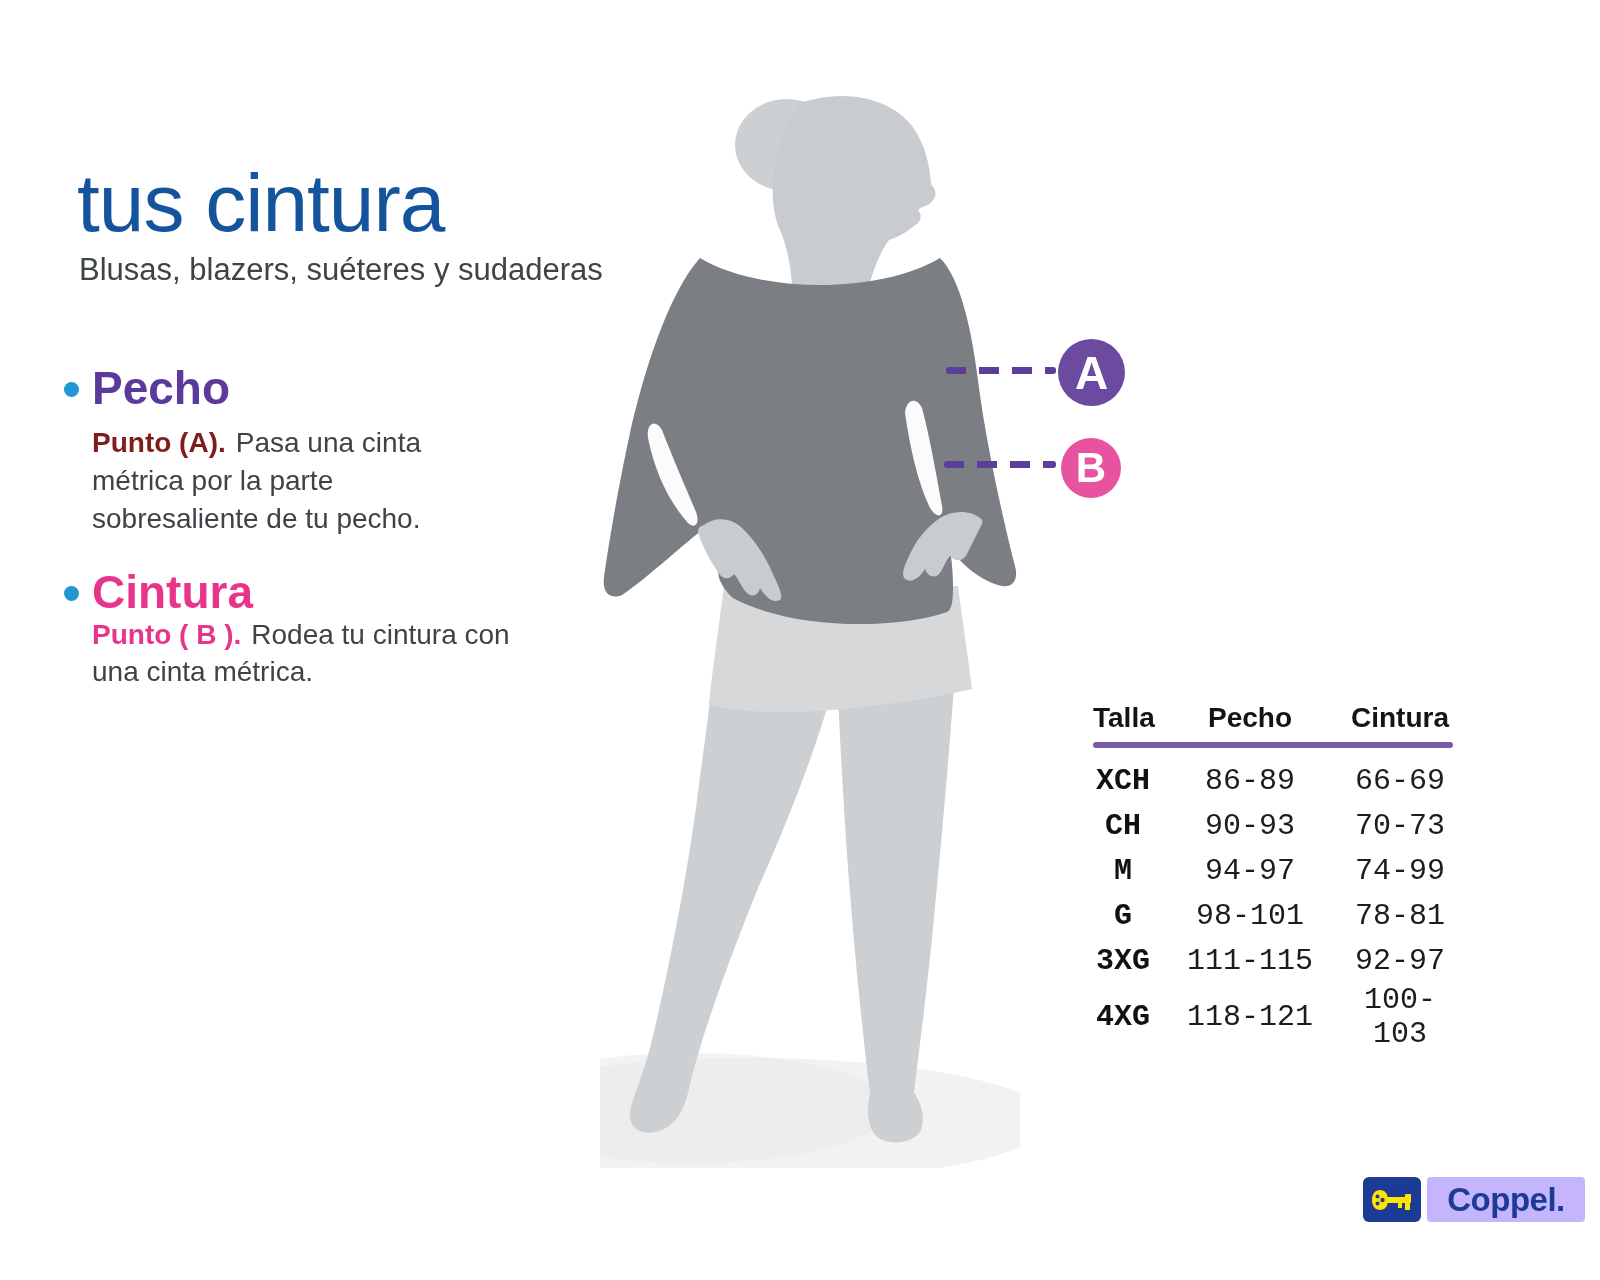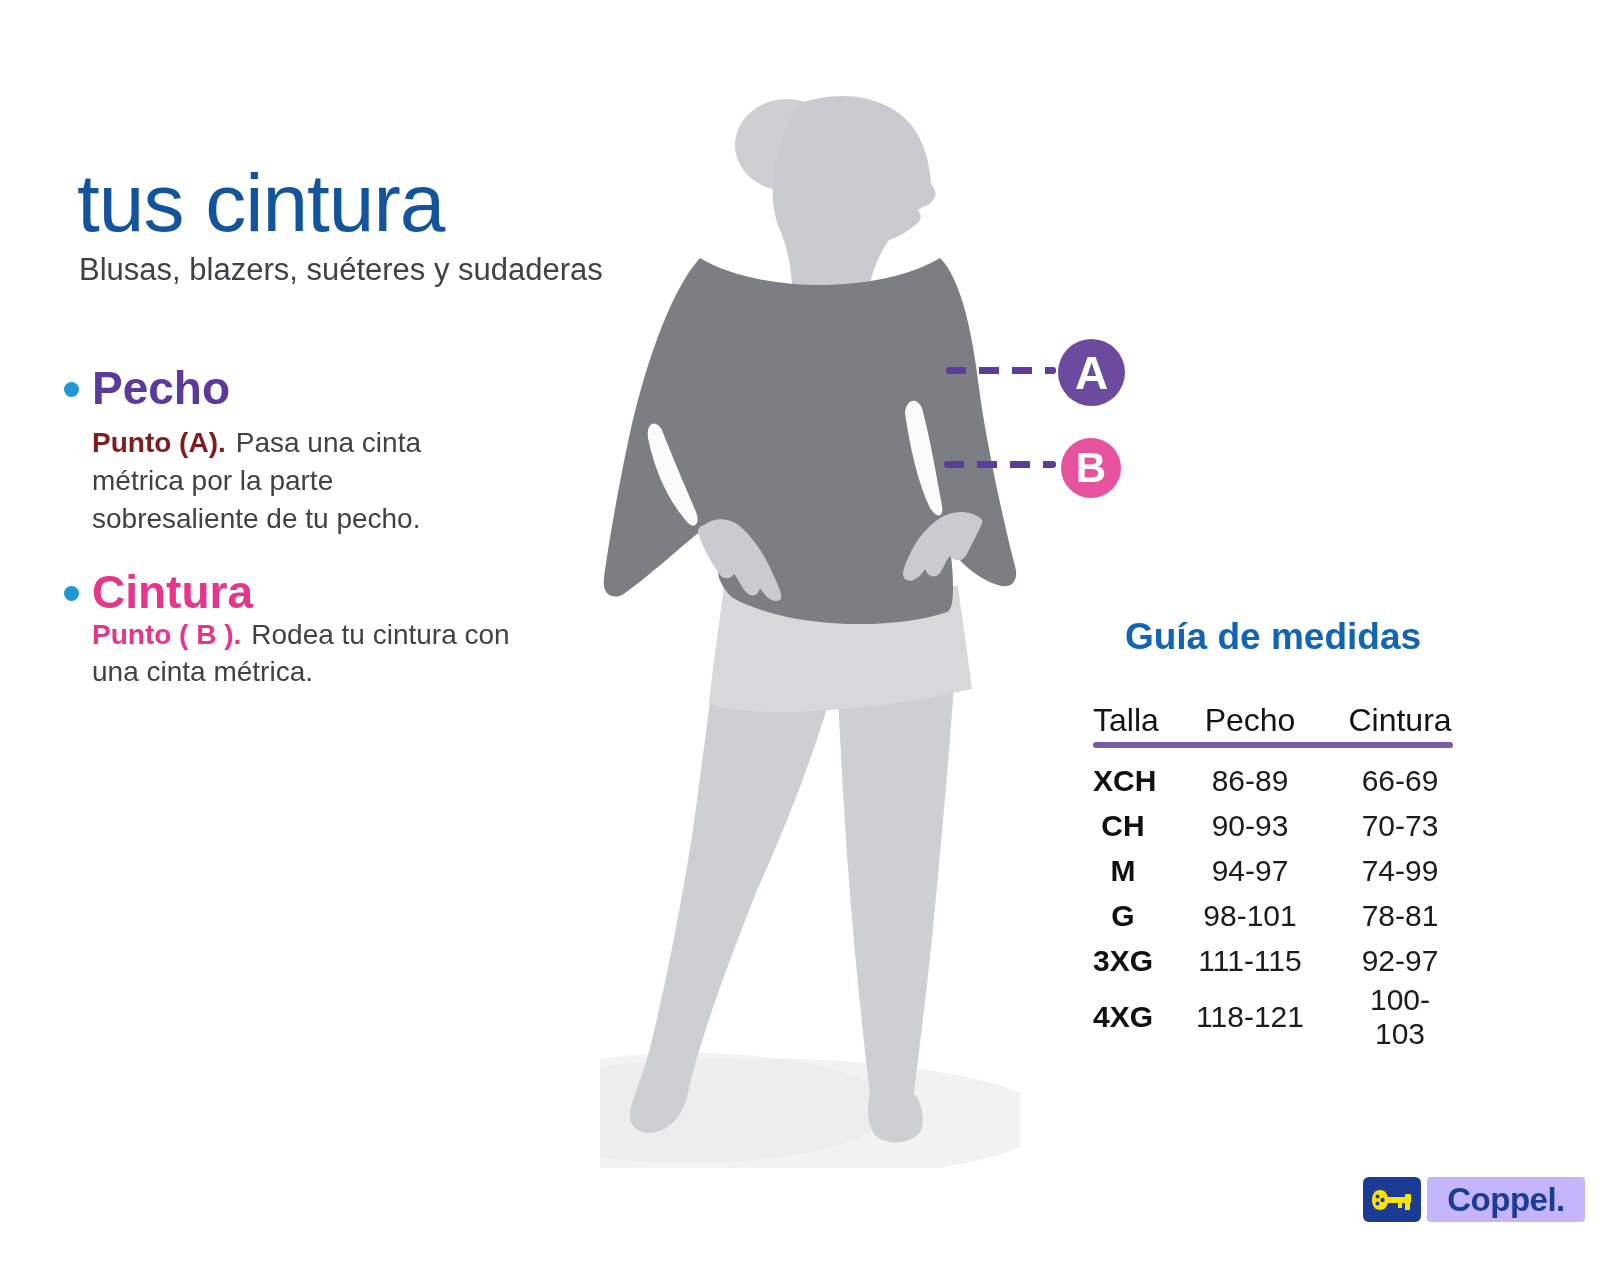--- a/index.html
+++ b/index.html
@@ -41,25 +41,25 @@
   .leader-b { left:944px; top:461px; width:112px; }
   .marker { border-radius:50%; display:flex; align-items:center; justify-content:center;
             color:#ffffff; font-weight:700; }
   .marker-a { left:1058px; top:339px; width:67px; height:67px; background:#6b4aa0; font-size:46px; }
   .marker-b { left:1061px; top:438px; width:60px; height:60px; background:#e7539e; font-size:42px; }
 
   
   .guide-title { left:1093px; top:616px; width:360px; text-align:center;
                  font-size:37px; font-weight:700; color:#1165b4; }
   .tbl-grid { display:grid; grid-template-columns:60px 194px 106px; width:360px; }
-  .tbl-head { left:1093px; top:702px; font-size:32px; font-weight:400; color:#141414; }
+  .tbl-head { left:1093px; top:702px; font-size:28px; font-weight:700; color:#141414; }
   .tbl-head > div { text-align:center; }
   .tbl-rule { left:1093px; top:742px; width:360px; height:6px; background:#7a5ba5; border-radius:3px; }
   .tbl-body { left:1093px; top:758px; font-size:30px; color:#1c1c1c; }
-  .tbl-row  { display:grid; grid-template-columns:60px 194px 106px; height:45px; align-items:center; }
+  .tbl-row  { display:grid; grid-template-columns:60px 194px 106px; height:45px; align-items:center;font-family:Liberation Mono, monospace; }
   .tbl-row > div { text-align:center; }
   .cell-talla { font-weight:700; color:#111111; }
 
   
   .logo { left:1363px; top:1177px; display:flex; gap:6px; align-items:center; }
   .logo-key-box  { width:58px; height:45px; background:#1c3b94; border-radius:6px;
                    display:flex; align-items:center; justify-content:center; }
   .logo-word-box { width:158px; height:45px; background:#c4b5fd; border-radius:4px;
                    display:flex; align-items:center; justify-content:center;
                    font-size:33px; font-weight:700; color:#1c3b94; letter-spacing:-0.5px; }
@@ -174,21 +174,20 @@
         C374,452 380,440 382,436
         C383,433 382,431 380,430 Z"></path>
     </svg>
   </div>
 
   <div class="abs leader leader-a"></div>
   <div class="abs leader leader-b"></div>
   <div class="abs marker marker-a">A</div>
   <div class="abs marker marker-b">B</div>
 
-  <div class="abs guide-title">Guía de medidas</div>
 
   <div class="abs tbl-grid tbl-head">
     <div>Talla</div>
     <div>Pecho</div>
     <div>Cintura</div>
   </div>
   <div class="abs tbl-rule"></div>
 
   <div class="abs tbl-body">
     <div class="tbl-row">

